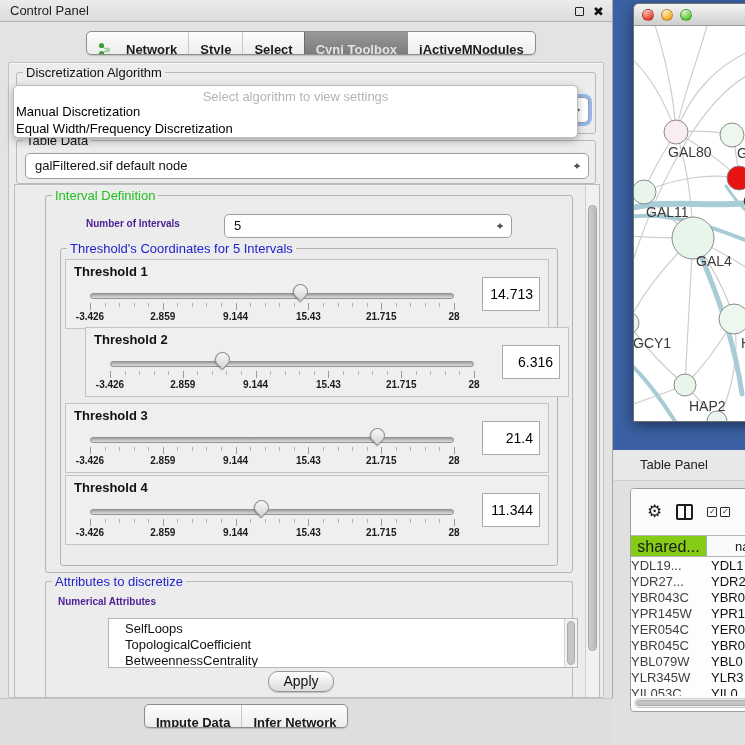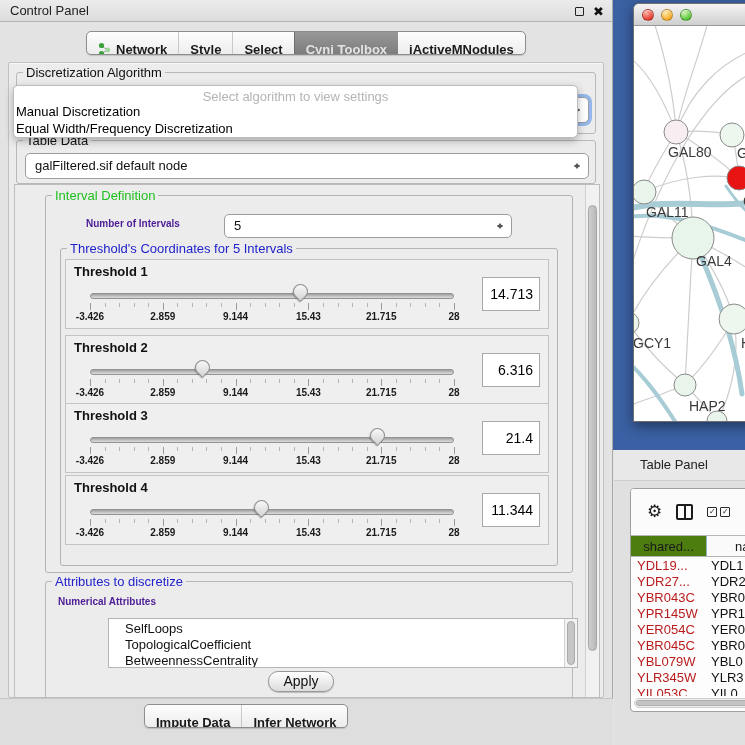--- a/index.html
+++ b/index.html
@@ -11,21 +11,21 @@
   .titlebar { position:absolute; left:0; top:0; width:100%; height:22px;
     background:linear-gradient(#ececec,#dcdcdc); border-bottom:1px solid #b2b2b2;
     font-size:13px; color:#222; line-height:21px; padding-left:10px; }
   .tb-icons { position:absolute; right:8px; top:0; height:22px; display:flex; align-items:center; gap:9px; }
   .float-icon { width:9px; height:9px; border:1.5px solid #222; border-radius:1px; }
   .close-icon { font-family:"DejaVu Sans", sans-serif; font-size:13px; font-weight:bold; color:#111; line-height:1; }
 
   
   .tabbar { position:absolute; display:flex; height:24px; border:1px solid #8d8d8d; border-radius:5px;
     overflow:hidden; background:linear-gradient(#fdfdfd,#ededed); box-shadow:0 1px 1px rgba(0,0,0,.15); }
-  .tab { display:flex; align-items:center; gap:5px; padding:17px 11px; font-size:13px; font-weight:bold; color:#1a1a1a;
+  .tab { display:flex; align-items:center; gap:15px; padding:17px 11px; font-size:13px; font-weight:bold; color:#1a1a1a;
     border-left:1px solid #c9c9c9; white-space:nowrap; }
   .tab:first-child { border-left:none; }
   .tab.sel { background:linear-gradient(#989898,#6e6e6e); color:#e4e4e4; border-left:1px solid #6e6e6e; }
   .tab.sel + .tab { border-left:none; }
 
   .outerpanel { position:absolute; left:8px; top:62px; width:596px; height:636px; background:#ececec;
     border:1px solid #c2c2c2; border-radius:2px; box-shadow:inset 0 1px 0 #f8f8f8; }
 
   .groupbox { position:absolute; border:1px solid #b9b9b9; border-radius:3px; }
   .gtitle { position:absolute; top:-8px; left:6px; background:#ececec; padding:0 3px; font-size:13px; color:#111; white-space:nowrap; }
@@ -100,25 +100,25 @@
     font-size:13px; color:#222; line-height:30px; padding-left:26px; }
   .tablewin { position:absolute; left:16px; top:38px; width:130px; height:224px; background:#fdfdfd;
     border:1px solid #9f9f9f; border-radius:4px 0 0 4px; overflow:hidden; }
   .tw-toolbar { position:absolute; left:0; top:0; width:100%; height:45px; background:#fbfbfb; display:flex; align-items:center; gap:14px; padding-left:16px; }
   .gear-ic { font-family:"DejaVu Sans", sans-serif; font-size:17px; color:#1c1c1c; line-height:1; }
   .split-ic { width:17px; height:16px; border:2px solid #1c1c1c; border-radius:2px; position:relative; }
   .split-ic::after { content:""; position:absolute; left:50%; top:0; bottom:0; width:2px; background:#1c1c1c; transform:translateX(-1px); }
   .cb-group { display:flex; gap:3px; }
   .cb { width:10px; height:10px; border:1.4px solid #2a2a2a; border-radius:1px; font-size:8px; line-height:8px; text-align:center; color:#2a2a2a; font-family:"DejaVu Sans", sans-serif; }
   .tw-header { position:absolute; left:0; top:46px; width:200px; height:22px; display:flex; border-top:1px solid #b5b5b5; border-bottom:1px solid #b5b5b5; }
-  .tw-header .col1 { width:76px; background:#4d7c0f; border-right:1px solid #8fb3c2; font-size:13px; color:#1a1a1a; text-align:center; line-height:21px; }
+  .tw-header .col1 { width:76px; background:#84cc16; border-right:1px solid #8fb3c2; font-size:16px; color:#1a1a1a; text-align:center; line-height:21px; }
   .tw-header .col2 { width:124px; background:#fafafa; font-size:13px; color:#1a1a1a; line-height:21px; padding-left:28px; }
   .tw-rows { position:absolute; left:0; top:69px; width:200px; height:138px; overflow:hidden; }
   .tw-row { display:flex; height:16px; }
-  .tw-row .c1 { width:76px; font-size:13px; color:#b91c1c; padding-left:6px; line-height:16px; white-space:nowrap; overflow:hidden; }
+  .tw-row .c1 { width:76px; font-size:13px; color:#404040; line-height:16px; white-space:nowrap; overflow:hidden; }
   .tw-row .c2 { width:124px; font-size:13px; color:#111; padding-left:4px; line-height:16px; white-space:nowrap; overflow:hidden; }
   .hscroll { position:absolute; left:3px; top:209px; width:124px; height:10px; background:#ededed; border:1px solid #cfcfcf; border-radius:5px; }
   .hscroll .thumb { position:absolute; left:1px; top:1px; width:112px; height:6px; border-radius:3px; background:#c4c4c4; border:1px solid #adadad; }
 </style>
 </head>
 <body>
 
 <div class="screen">
 
   <div class="cpanel">
@@ -230,21 +230,21 @@
                 <div class="tlabels">
                   <span class="tlabel" style="left: 0px;">-3.426</span>
                   <span class="tlabel" style="left: 72.8px;">2.859</span>
                   <span class="tlabel" style="left: 145.6px;">9.144</span>
                   <span class="tlabel" style="left: 218.4px;">15.43</span>
                   <span class="tlabel" style="left: 291.2px;">21.715</span>
                   <span class="tlabel" style="left: 364px;">28</span>
                 </div>
                 <div class="valbox">14.713</div>
               </div>
-              <div class="thr-panel" style="top: 86px;">
+              <div class="thr-panel" style="top: 78px; margin-left: 20px;">
                 <div class="thr-title">Threshold 2</div>
                 <div class="track"></div>
                 <div class="thumb-pin" style="left: 129.339px;"></div>
                 <div class="ticks">
                   <div class="tick major" style="left: 0px;"></div>
                   <div class="tick minor" style="left: 14.56px;"></div>
                   <div class="tick minor" style="left: 29.12px;"></div>
                   <div class="tick minor" style="left: 43.68px;"></div>
                   <div class="tick minor" style="left: 58.24px;"></div>
                   <div class="tick major" style="left: 72.8px;"></div>

